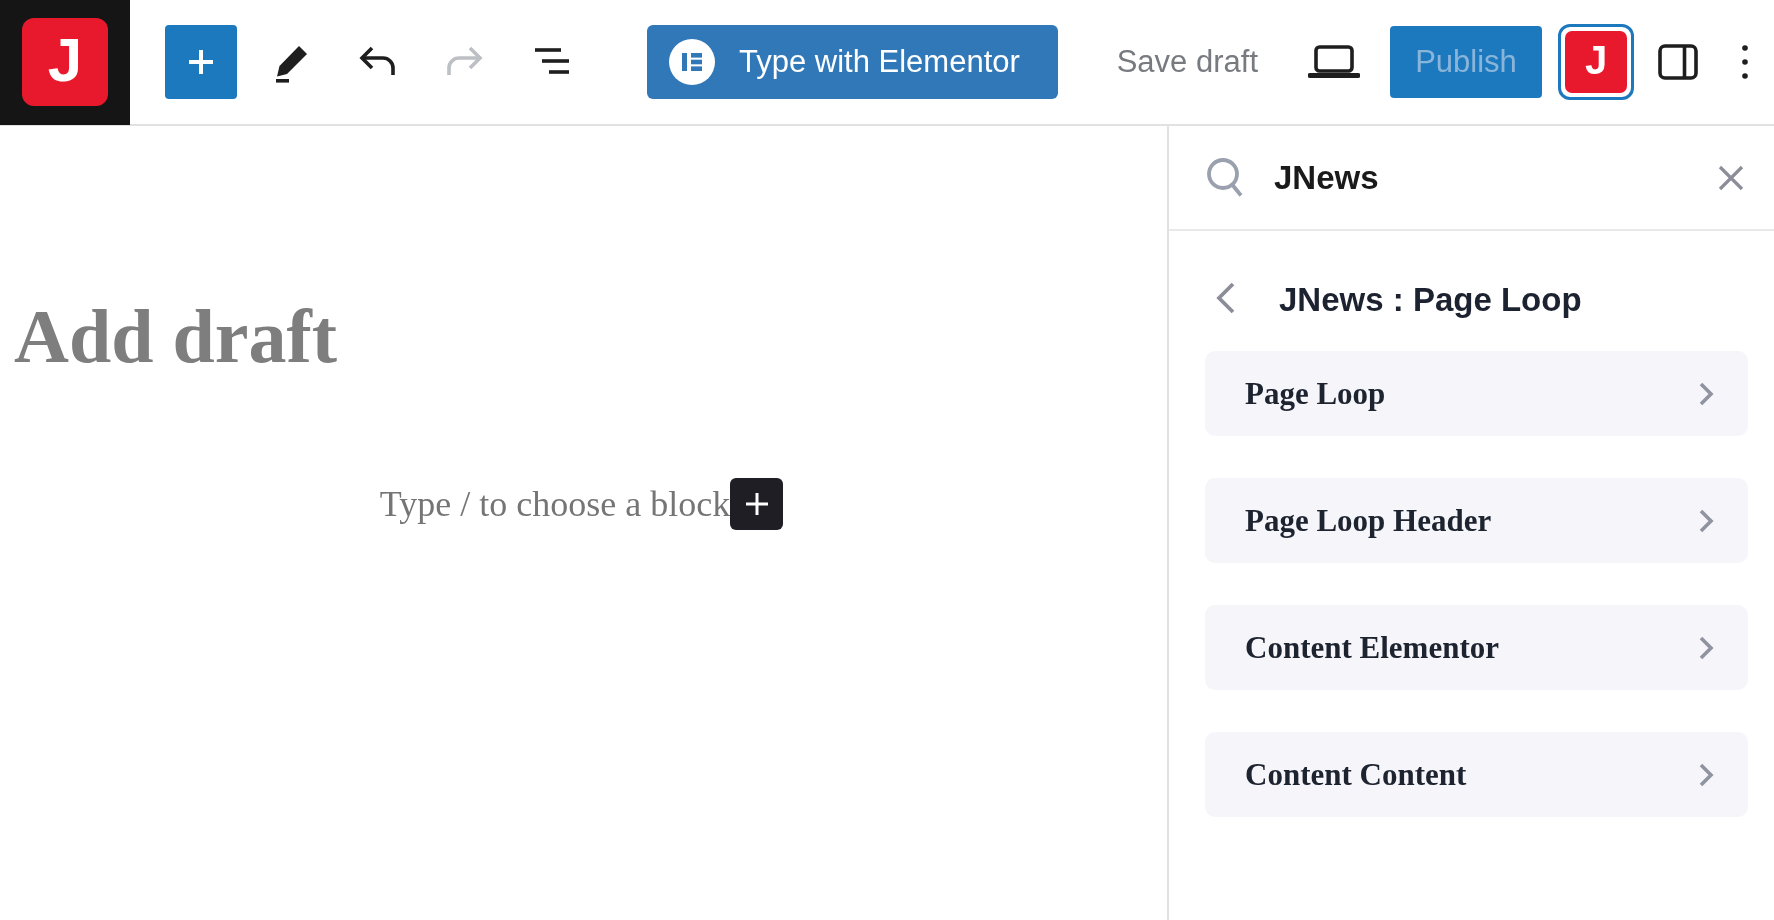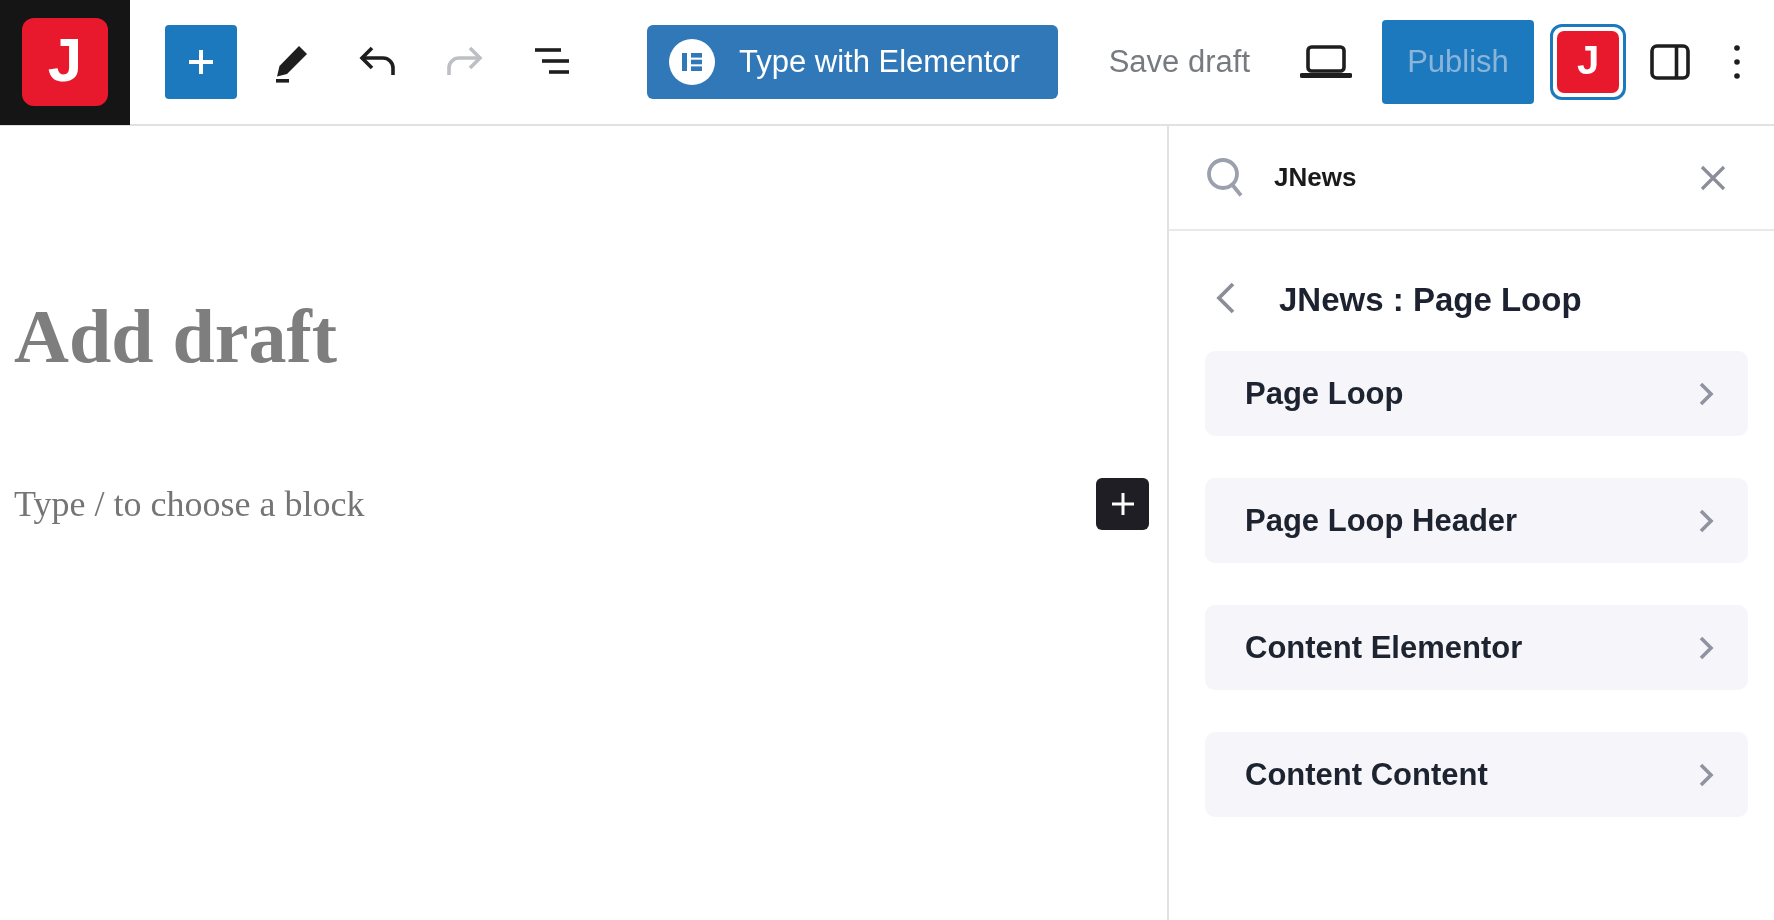--- a/index.html
+++ b/index.html
@@ -35,30 +35,30 @@
   .tool-icon-btn.undo   { margin-left: 30px; }
   .tool-icon-btn.redo   { margin-left: 32px; }
   .tool-icon-btn.listview { margin-left: 32px; }
   .elementor-btn {
     margin-left: 66px; height: 74px; padding: 0 38px 0 22px; border: none; border-radius: 6px;
     background: #3078b8; color: #ffffff; font-size: 31px; font-weight: 500;
     font-family: "Liberation Sans", sans-serif;
     display: flex; align-items: center; gap: 24px; cursor: pointer; flex: 0 0 auto;
   }
   .toolbar-right {
-    margin-left: auto; display: flex; align-items: center; padding-right: 32px; flex: 0 0 auto;
+    margin-left: auto; display: flex; align-items: center; padding-right: 24px; flex: 0 0 auto;
   }
   .save-draft {
     background: transparent; border: none; color: #777b80; font-size: 31px;
     font-family: "Liberation Sans", sans-serif; cursor: pointer; white-space: nowrap;
   }
   .preview-btn { background: transparent; border: none; cursor: pointer; margin-left: 50px;
     display: flex; align-items: center; }
   .publish-btn {
-    margin-left: 30px; width: 152px; height: 84px; border: none; border-radius: 4px;
+    margin-left: 30px; width: 152px; height: 72px; border: none; border-radius: 4px;
     background: #1d79bd; color: #8ab5da; font-size: 31px; cursor: pointer;
     font-family: "Liberation Sans", sans-serif;
   }
   .jnews-toggle {
     margin-left: 16px; width: 76px; height: 76px; border-radius: 12px;
     border: 3px solid #1d79bd; background: #fff; padding: 4px; cursor: pointer;
   }
   .jnews-toggle .inner {
     width: 100%; height: 100%; background: #e9192d; border-radius: 7px;
     color: #fff; font-weight: 700; font-size: 40px;
@@ -71,58 +71,58 @@
 
   
   .workspace { display: flex; height: 794px; }
   .canvas { flex: 1 1 auto; background: #fff; position: relative; }
   .post-title {
     margin: 172px 0 0 14px; color: #7e7e7e;
     font-family: "Liberation Serif", serif; font-size: 76px; line-height: 1.0;
   }
   .block-row {
     position: absolute; left: 14px; right: 18px; top: 352px;
-    display: flex; align-items: center; justify-content: space-between;
+    display: flex; align-items: center; justify-content: center;
   }
   .block-placeholder {
     color: #757575; font-family: "Liberation Serif", serif; font-size: 36px;
   }
   .block-inserter {
     width: 53px; height: 52px; background: #1e1e24; border: none; border-radius: 6px;
     color: #fff; cursor: pointer; display: flex; align-items: center; justify-content: center;
   }
 
   
   .sidebar {
     width: 607px; flex: 0 0 auto; background: #fff; border-left: 2px solid #e1e1e1;
   }
   .search-row {
     height: 105px; border-bottom: 2px solid #e9e9e9;
     display: flex; align-items: center; padding: 0 46px 0 37px;
   }
   .search-value {
     margin-left: 28px; flex: 1 1 auto; border: none; outline: none;
-    color: #1a1a1a; font-size: 26px; font-weight: 700;
+    color: #1a1a1a; font-size: 33px; font-weight: 700;
     font-family: "Liberation Sans", sans-serif; background: transparent;
   }
   .search-close { background: transparent; border: none; cursor: pointer;
     display: flex; align-items: center; }
   .panel-header {
     margin-top: 50px; display: flex; align-items: flex-start; padding-left: 46px; height: 44px;
   }
   .back-btn { background: transparent; border: none; cursor: pointer;
     display: flex; align-items: center; }
   .panel-title {
     margin-left: 42px; color: #1d2230; font-size: 33px; font-weight: 700;
   }
   .element-list { margin: 26px 26px 0 36px; display: flex; flex-direction: column; gap: 42px; }
   .element-card {
     height: 85px; background: #f5f5fa; border: none; border-radius: 10px; cursor: pointer;
     display: flex; align-items: center; justify-content: space-between;
-    padding: 0 34px 0 40px; font-family: Liberation Sans, sans-serif;
+    padding: 0 34px 0 40px; font-family: Liberation Serif, serif;
   }
   .element-card .label { color: #1d2430; font-size: 31px; font-weight: 600; }
 </style>
 </head>
 <body>
 
 <div class="toolbar">
 
   <div class="logo-block">
     <div class="logo-j">J</div>

